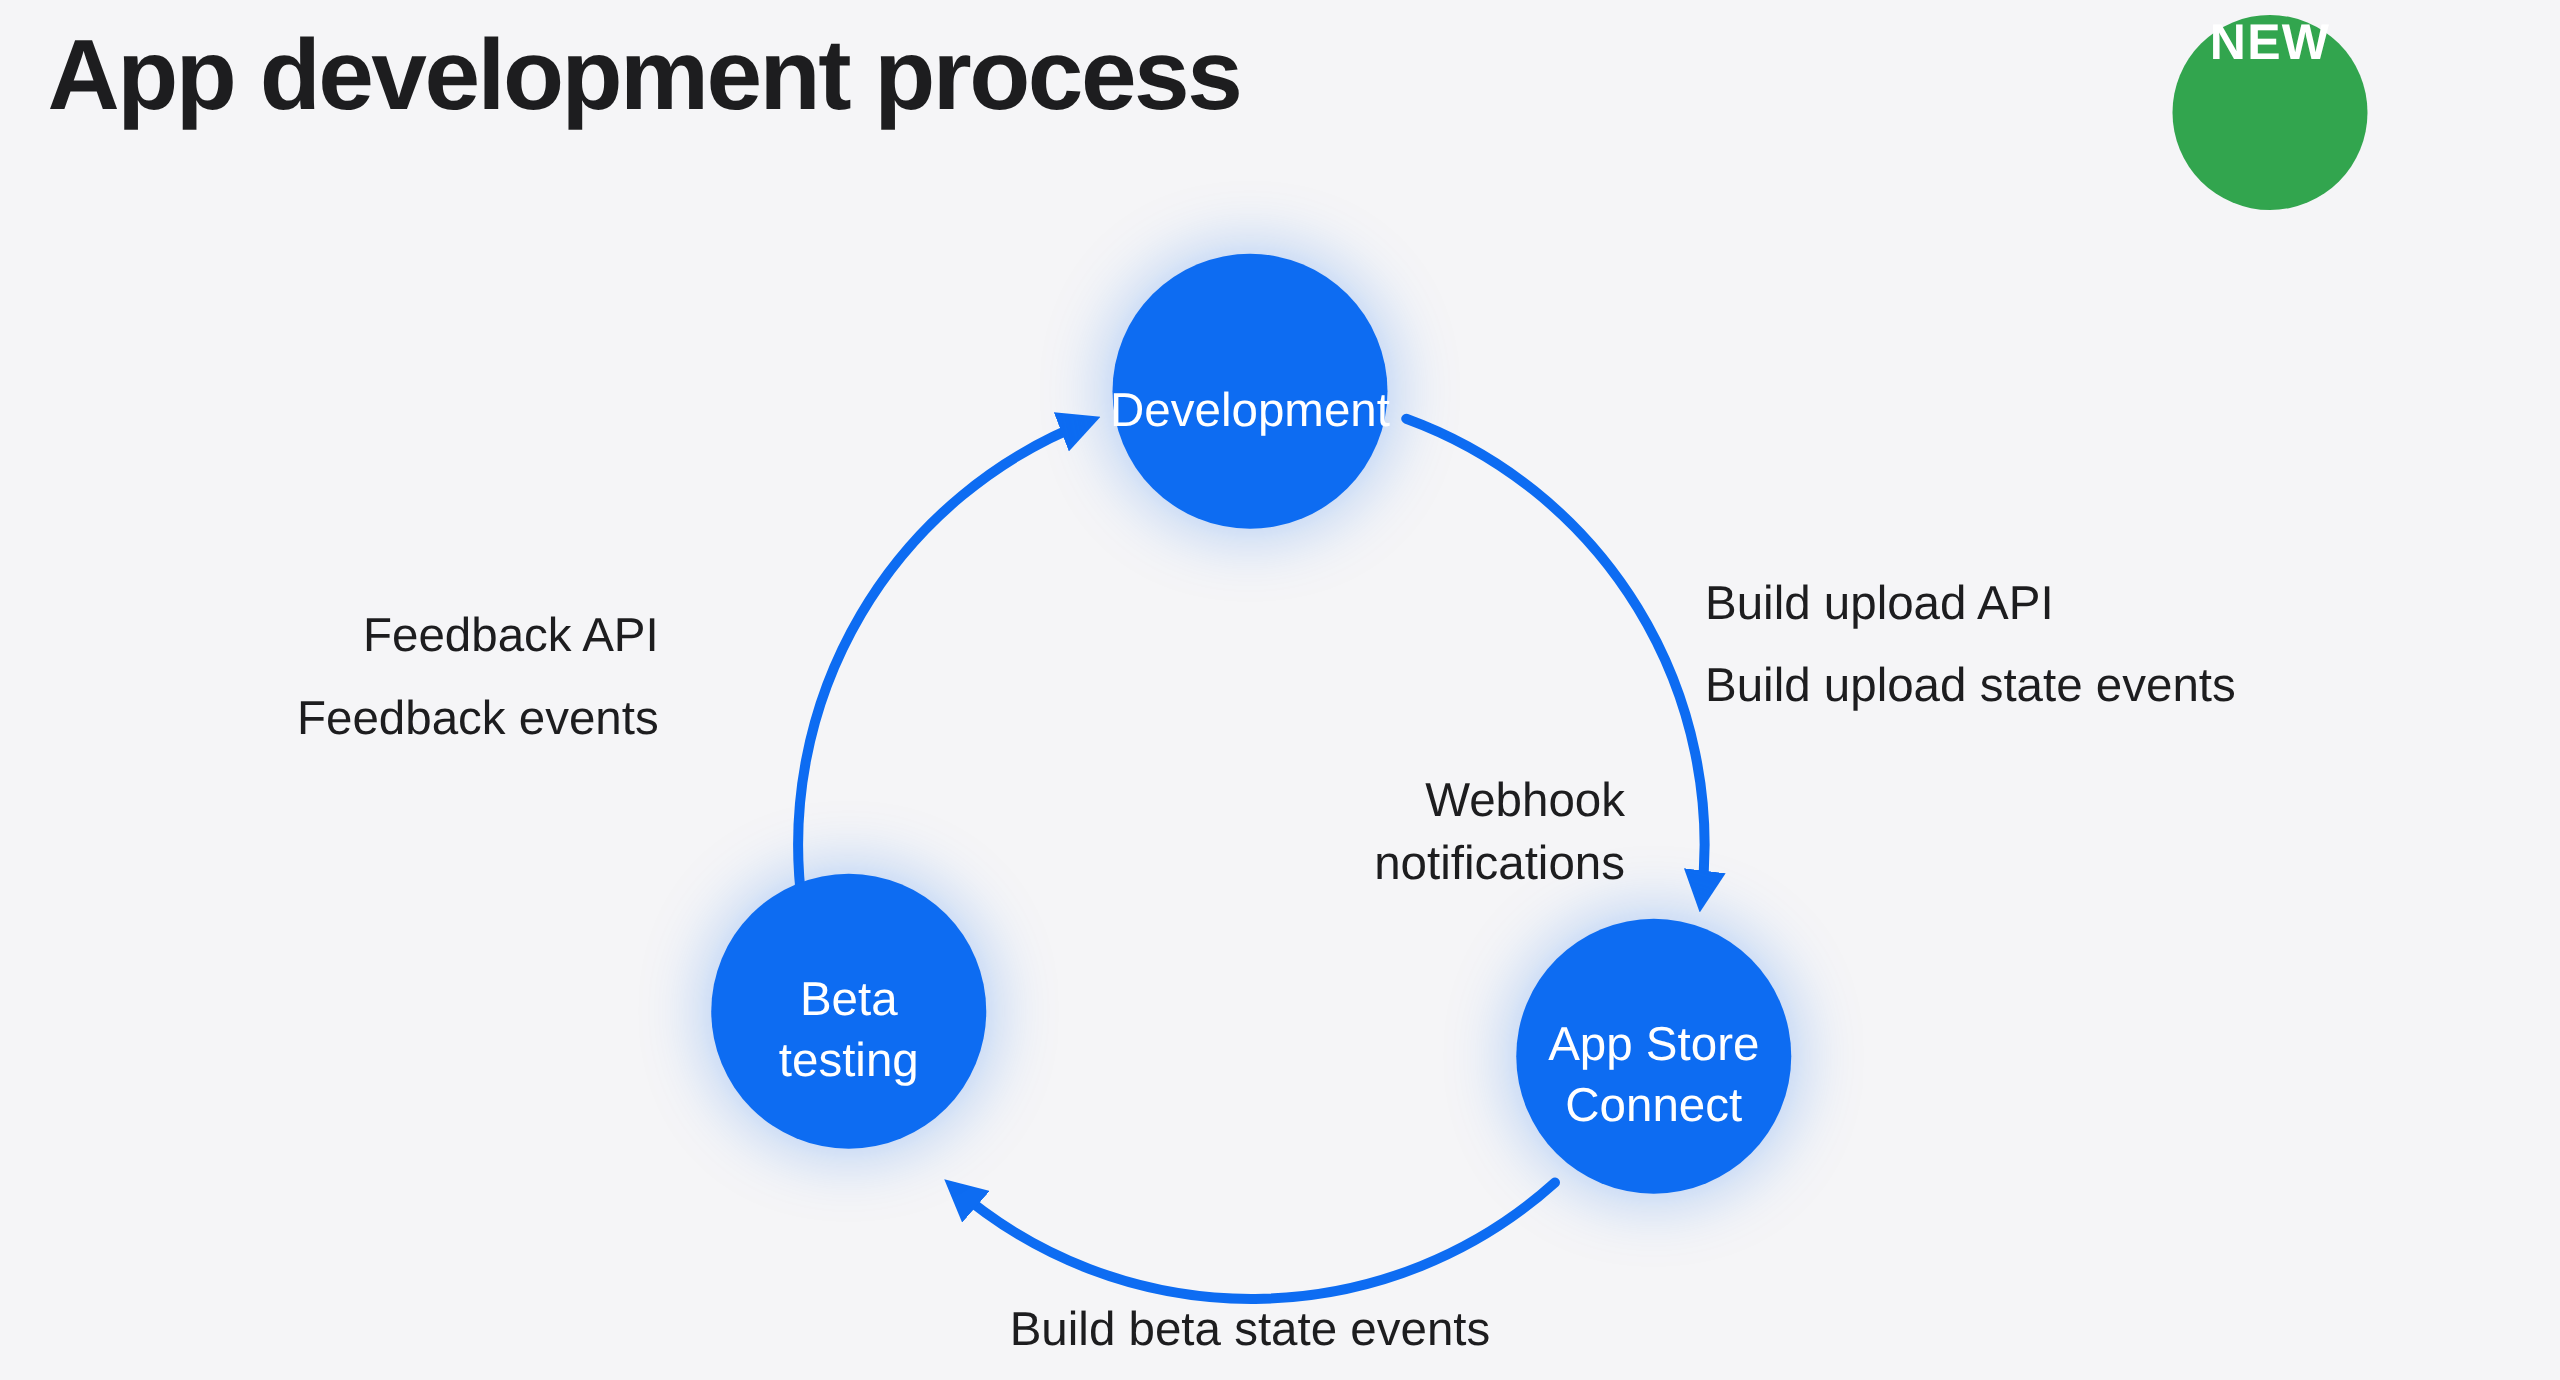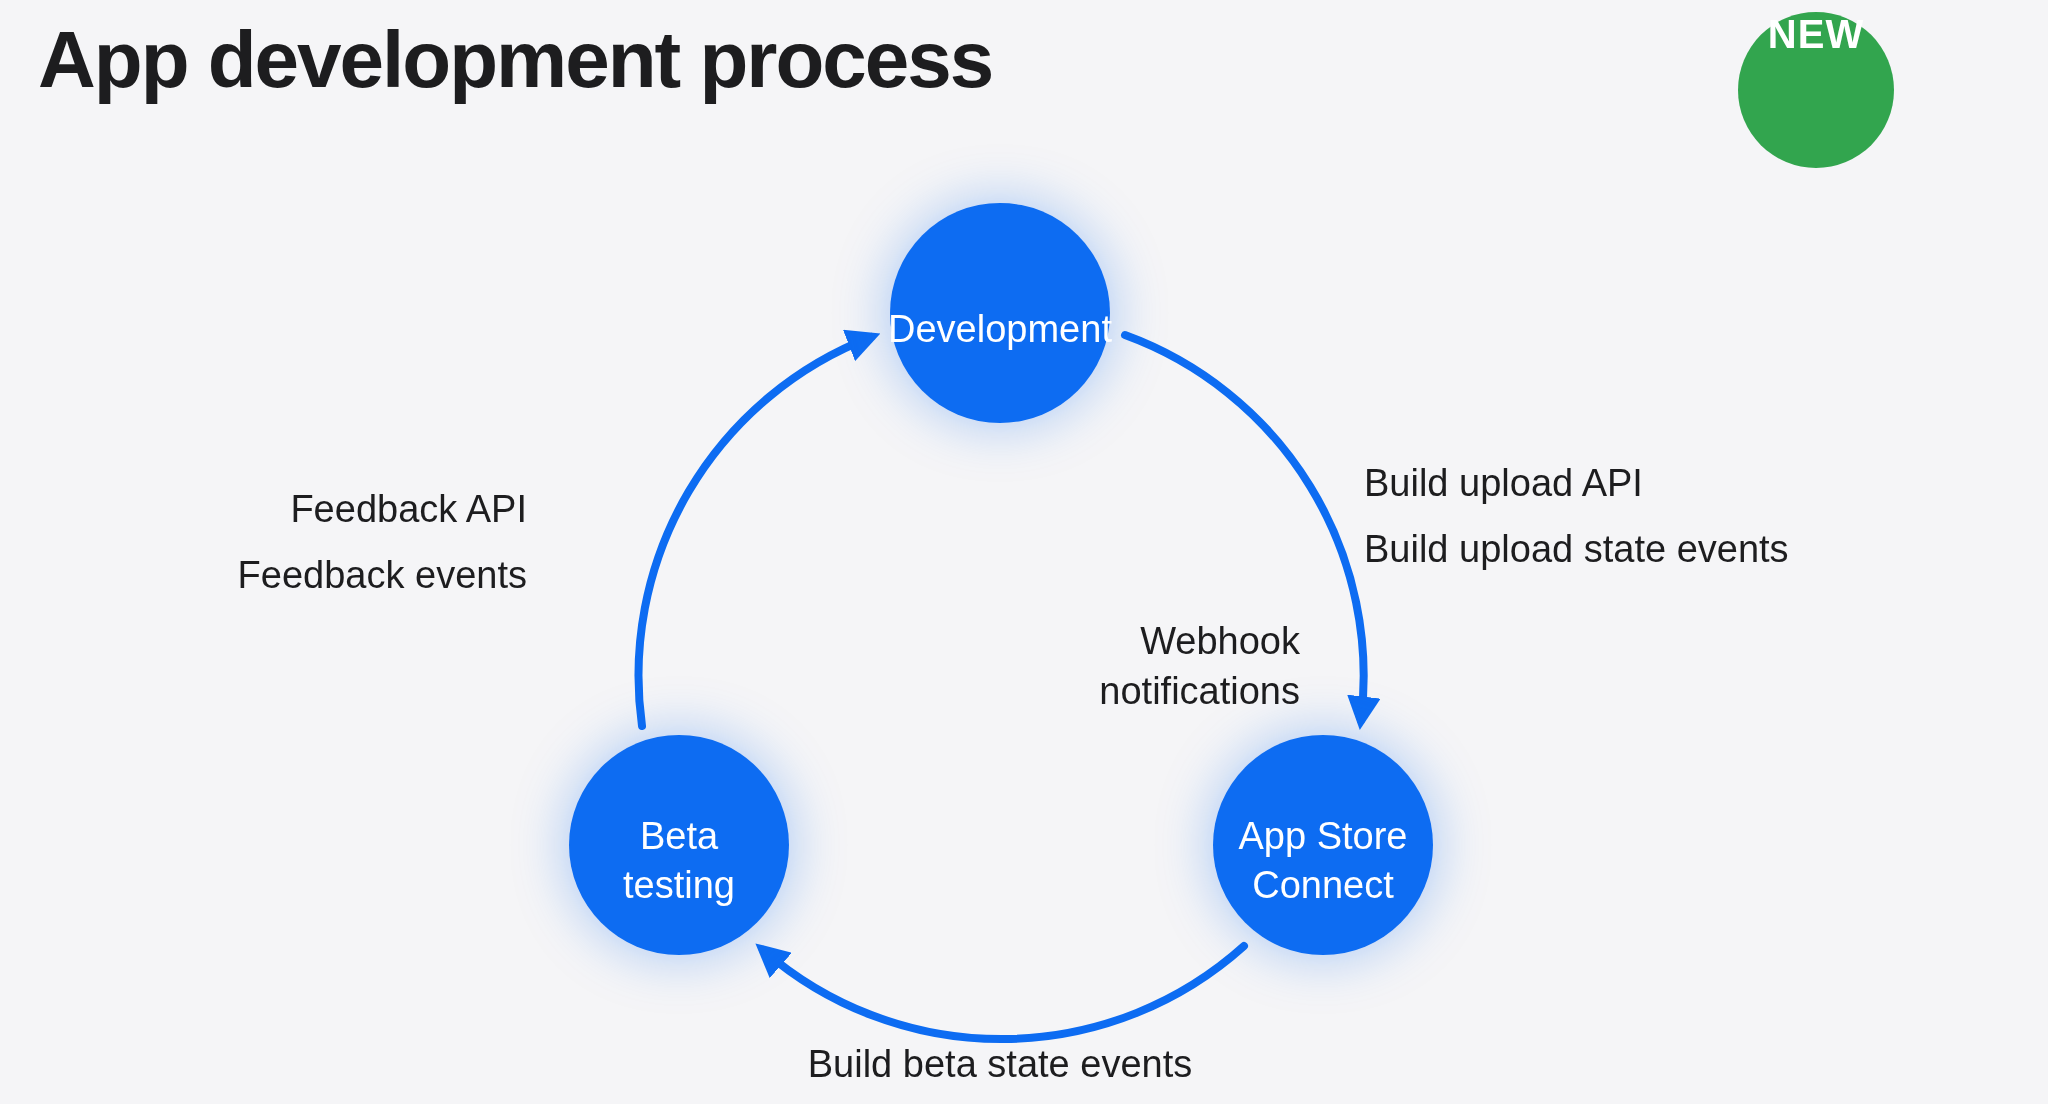--- a/index.html
+++ b/index.html
@@ -74,21 +74,21 @@
   .node span{
     color:#ffffff;
     font-size:38px;
     font-weight:500;
     line-height:1.28;
     text-align:center;
     white-space:pre-line;
     margin-top:32px;
   }
   .node-development{left:890px;top:203px;}
-  .node-beta{left:569px;top:735px;}
+  .node-beta{left:569px;top:699px;}
   .node-asc{left:1213px;top:735px;}
 
   .edge-label{
     position:absolute;
     color:var(--ink);
     font-size:38px;
     line-height:66px;
   }
   .edge-label-left{
     right:1399px;

